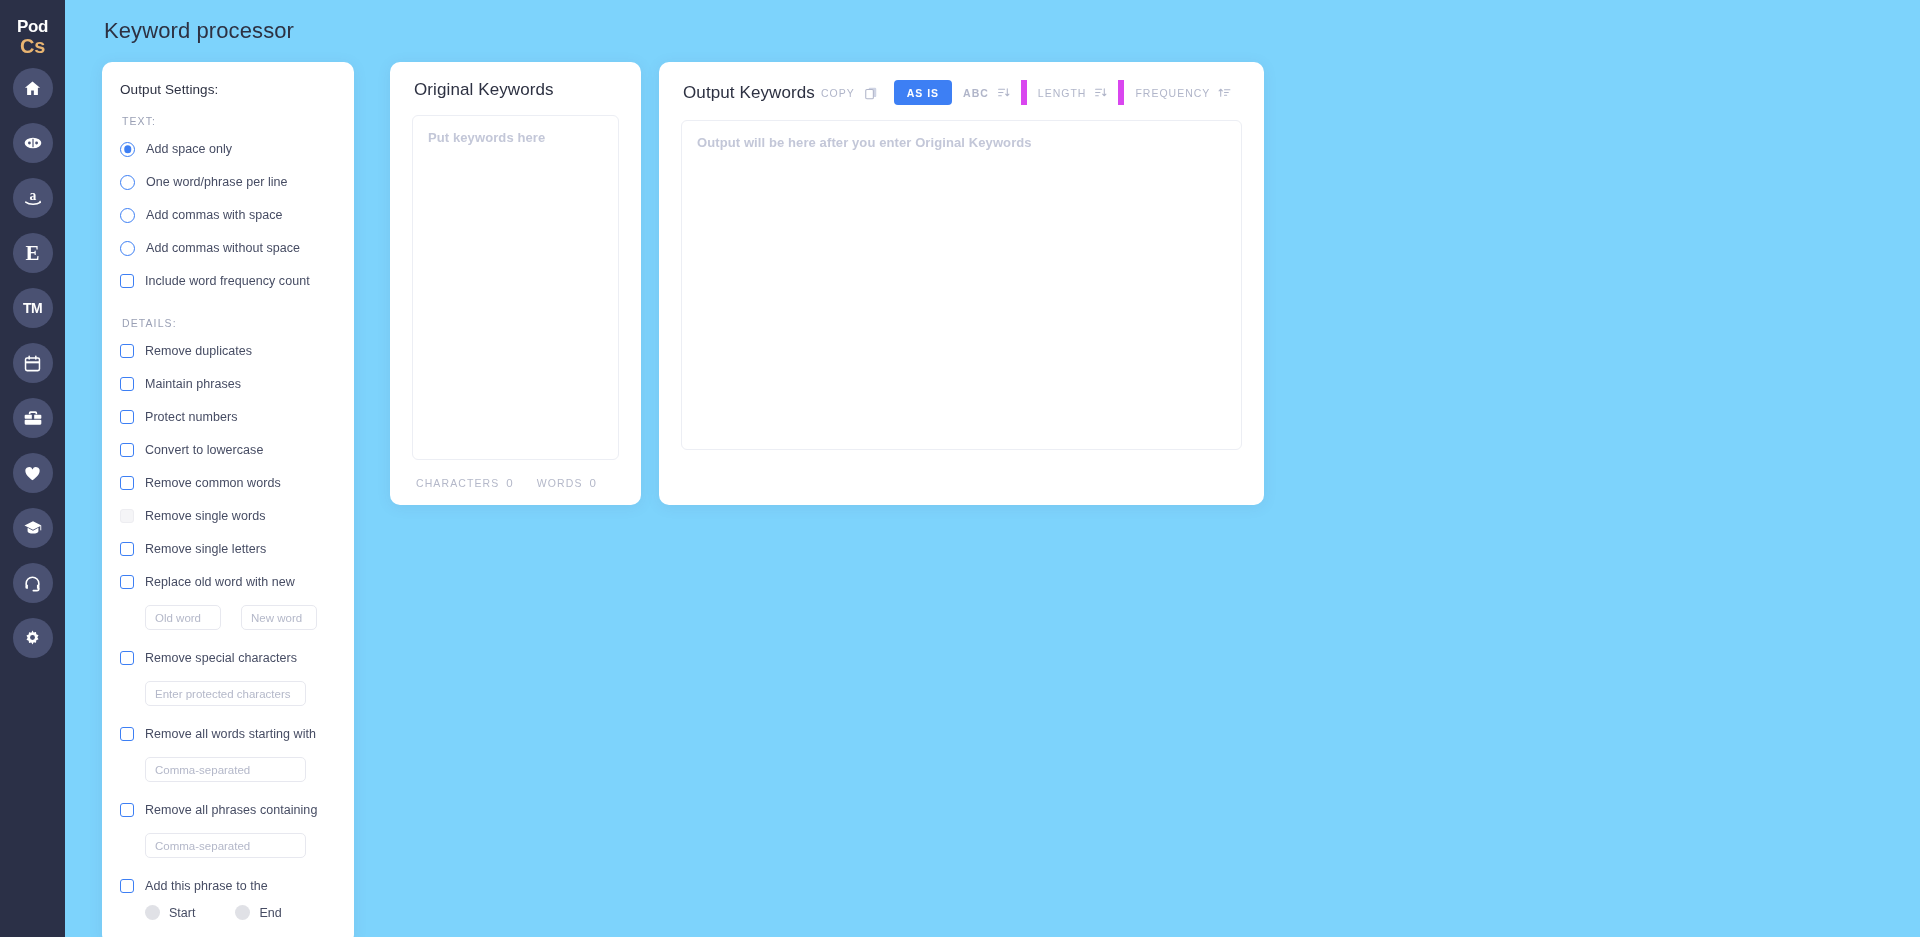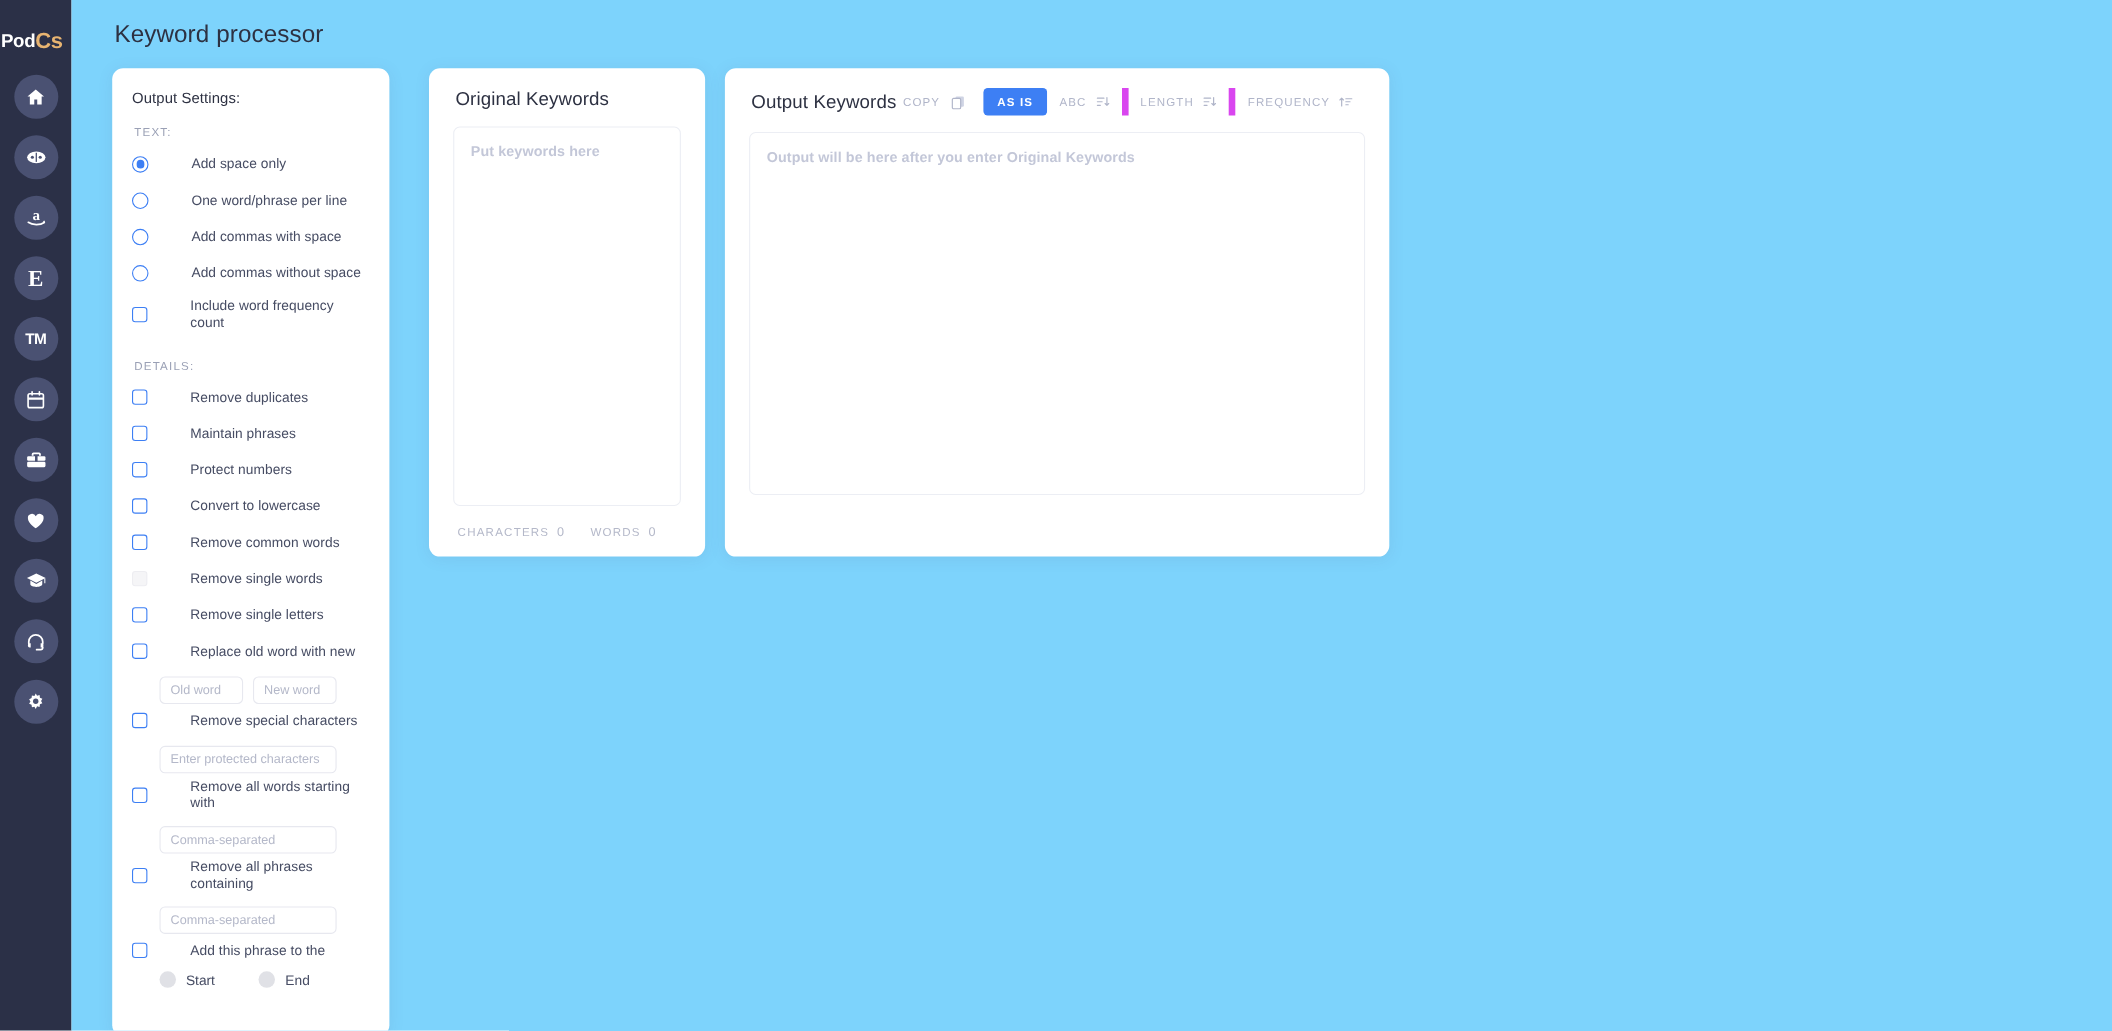--- a/index.html
+++ b/index.html
@@ -14,21 +14,21 @@
   
   #sidebar {
     width: 65px; min-width: 65px; height: 937px;
     background: #2b3047;
     display: flex; flex-direction: column; align-items: center;
     padding-top: 6px;
     overflow: hidden;
   }
   #logo {
     width: 49px; height: 62px;
-    display: flex; flex-direction: row; align-items: center; justify-content: flex-end;
+    display: flex; flex-direction: column; align-items: center; justify-content: center;
     line-height: 1.0; user-select: none;
   }
   #logo .l1 { color:#ffffff; font-size:17px; font-weight:700; letter-spacing:-0.3px; }
   #logo .l2 { color:#e8b471; font-size:20px; font-weight:700; letter-spacing:-0.3px; margin-top:1px;}
   .nav-item {
     width: 40px; height: 40px; border-radius: 50%;
     background: #4a5172;
     display: flex; align-items: center; justify-content: center;
     margin-bottom: 15px;
     cursor: pointer;
@@ -73,42 +73,42 @@
   .group-label {
     font-size: 10.5px; color: #9aa0b5; letter-spacing: 1.1px;
     margin: 4px 0 12px 2px; text-transform: uppercase;
   }
   .group-label.details { margin-top: 26px; }
   .opt-row {
     display: flex; align-items: center; gap: 11px;
     margin-bottom: 13px; cursor: pointer; min-height: 20px;
   }
   .opt-label {
-    font-size: 12.5px; color: #464c63; letter-spacing: 0.05px; line-height: 1.2; margin-left: 28px;
+    font-size: 12.5px; color: #464c63; letter-spacing: 0.05px; line-height: 1.2;
   }
   
   .radio {
     width: 15px; height: 15px; min-width:15px; border-radius: 50%;
     border: 1.6px solid #3d7ff4; background: #fff;
     position: relative; flex: none;
   }
   .radio.checked::after {
     content: ""; position: absolute; left: 50%; top: 50%;
     width: 7.5px; height: 7.5px; border-radius: 50%;
     background: #3d7ff4; transform: translate(-50%, -50%);
   }
   .radio.disabled { border: none; background: #e0e1e6; }
   
   .checkbox {
     width: 14px; height: 14px; min-width:14px; border-radius: 3px;
     border: 1.5px solid #3d7ff4; background: #fff; flex: none;
   }
   .checkbox.disabled { border: 1.5px solid #ededf1; background: #f5f5f7; }
   
-  .field-row { display: flex; gap: 9px; margin: 0 0 5px 25px; }
+  .field-row { display: flex; gap: 20px; margin: 0 0 18px 25px; }
   .tfield {
     height: 25px; border: 1px solid #e7e8ef; border-radius: 5px;
     background: #fff; font-size: 11.5px; color: #b4b8c9;
     padding: 0 9px; font-family: "Liberation Sans", sans-serif;
     outline: none;
   }
   .tfield.half { width: 76px; }
   .tfield.full { width: 161px; }
   .tfield::placeholder { color: #b4b8c9; }
   .subradio-row {
@@ -157,21 +157,21 @@
   }
   .sortgroup { display: flex; align-items: stretch; }
   .sort-btn {
     display: flex; align-items: center; gap: 8px;
     height: 25px; padding: 0 11px;
     font-size: 10.5px; letter-spacing: 1px; color: #b0b5c9;
     cursor: pointer; border-left: 6px solid #d946ef;
     background: #fff;
   }
   .sortgroup .sort-btn:first-child { border-left: none; }
-  .sort-btn.pair { border-left: none; }
+  .sort-btn.pair { border-left: none; font-weight: bold; }
   .sort-btn.active {
     background: #3d7ff4; color: #ffffff; border-radius: 4px;
     border-left: none; font-weight: 700; padding: 0 13px;
   }
   svg { display: block; }
 </style>
 </head>
 <body>
 
 <div id="sidebar">

